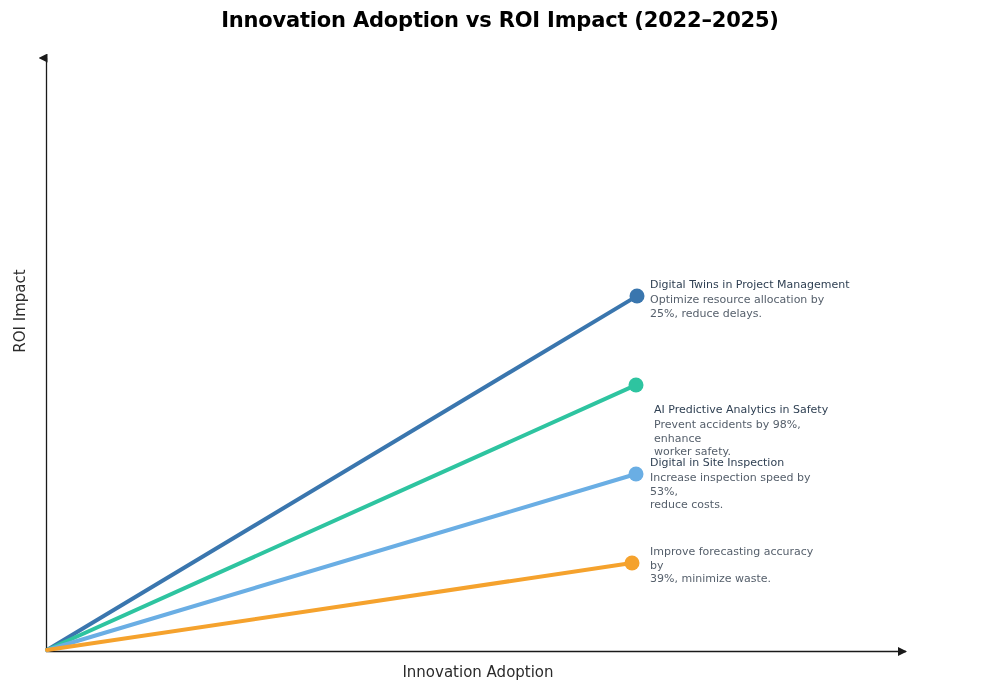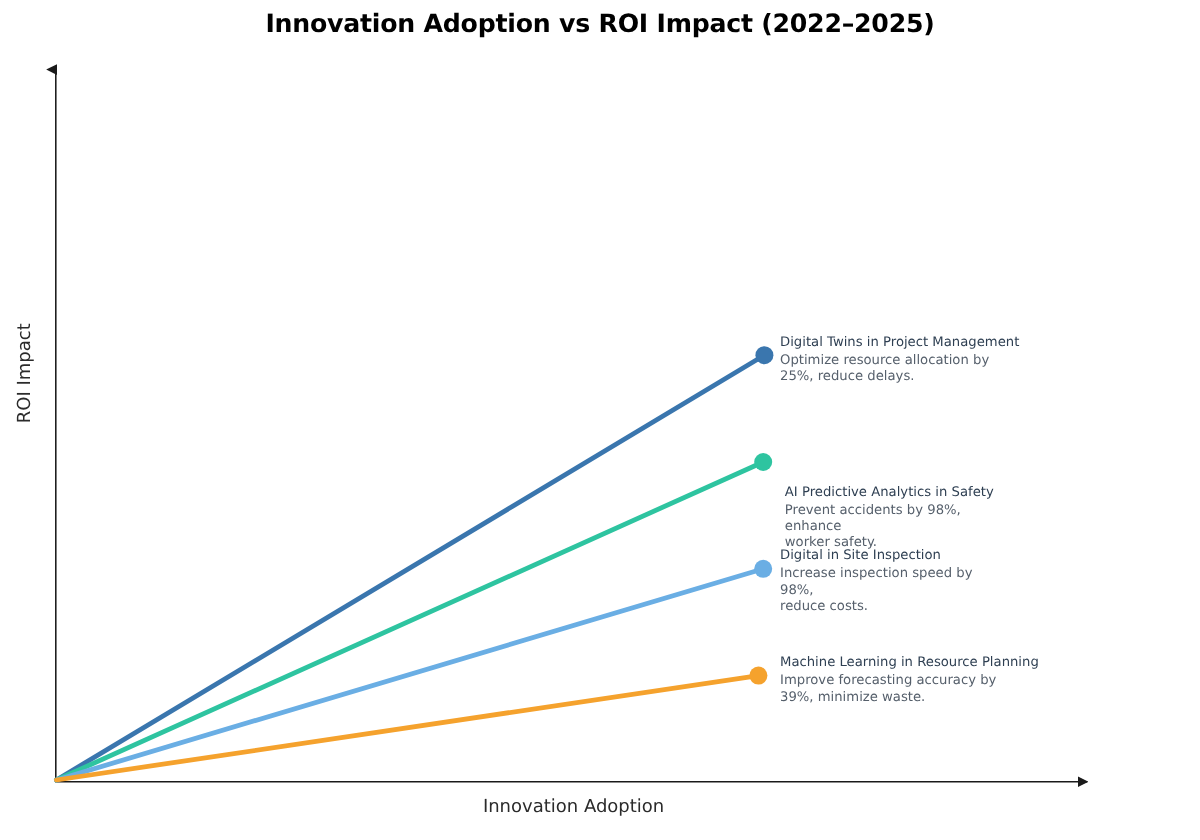--- a/index.html
+++ b/index.html
@@ -136,23 +136,22 @@
   </div>
 
   <div class="annotation" style="left:654px; top:366px;margin-top:36px;">
     <div class="ann-title">AI Predictive Analytics in Safety</div>
     <div class="ann-desc">Prevent accidents by 98%, enhance
 worker safety.</div>
   </div>
 
   <div class="annotation" style="left:650px; top:455px;">
     <div class="ann-title">Digital in Site Inspection</div>
-    <div class="ann-desc">Increase inspection speed by 98%,
+    <div class="ann-desc">Increase inspection speed by 53%,
 reduce costs.</div>
   </div>
 
   <div class="annotation" style="left:650px; top:544px;">
-    <div class="ann-title">Machine Learning in Resource Planning</div>
     <div class="ann-desc">Improve forecasting accuracy by
 39%, minimize waste.</div>
   </div>
 
 </div>
 
 </body></html>

